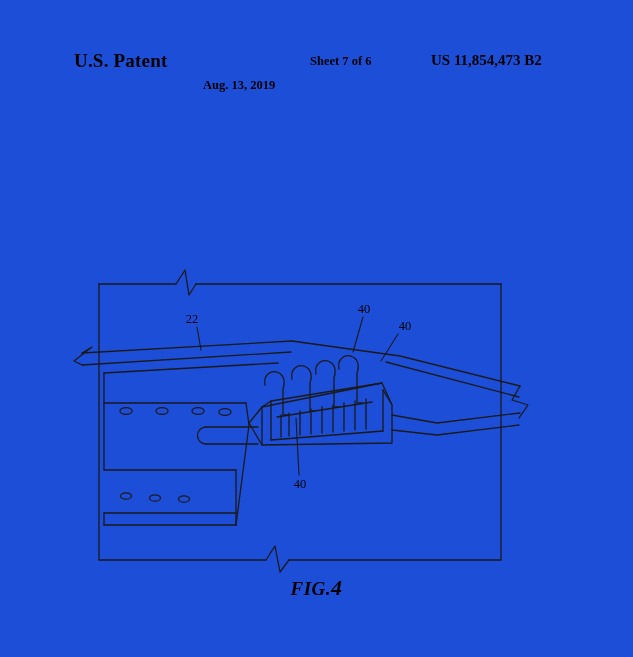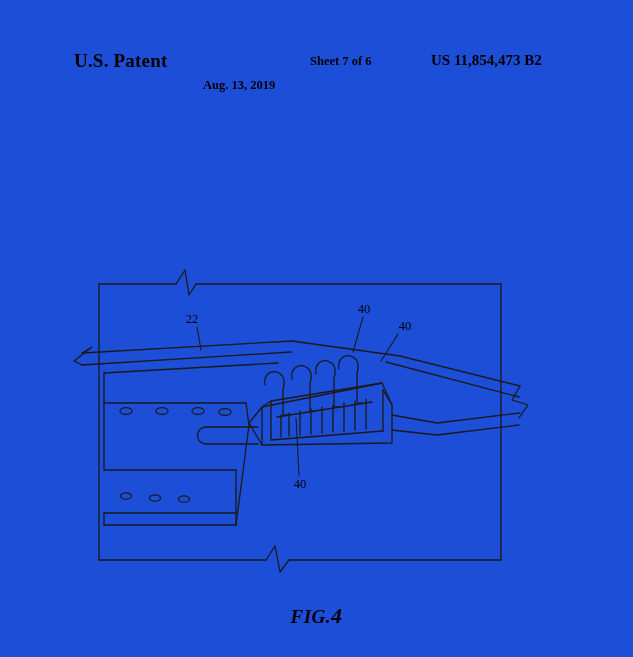--- a/index.html
+++ b/index.html
@@ -84,21 +84,20 @@
     position: absolute;
     left: 0;
     top: 575px;
     width: 633px;
     text-align: center;
     font-family: "Liberation Serif", serif;
     font-style: italic;
     font-weight: bold;
     font-size: 19px;
     letter-spacing: 0.5px;
-    margin-top: 28px;
   }
   .fig-caption .num {
     font-size: 22px;
   }
   .ref-label {
     font-family: "Liberation Serif", serif;
     font-size: 12.5px;
     fill: #000;
   }
 </style>

